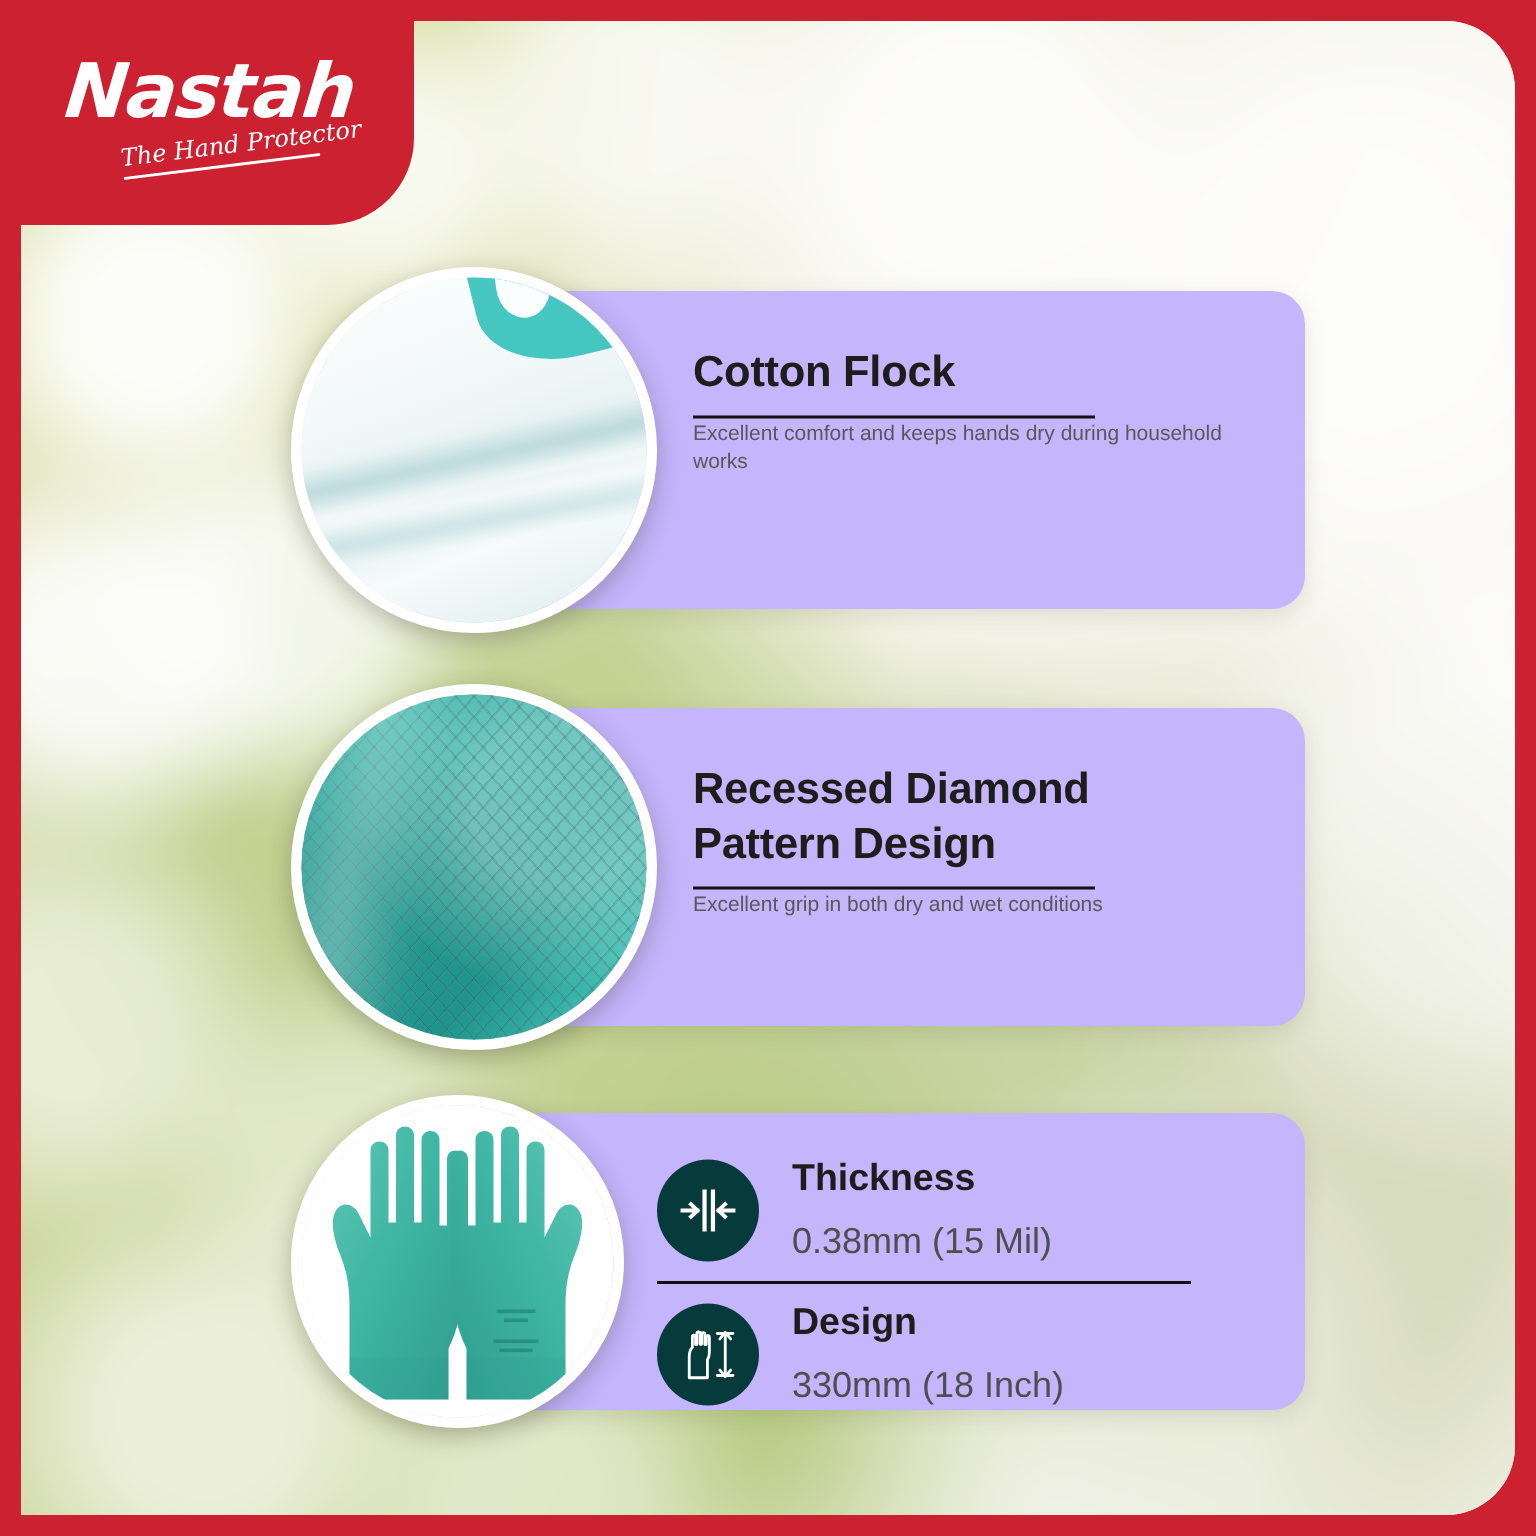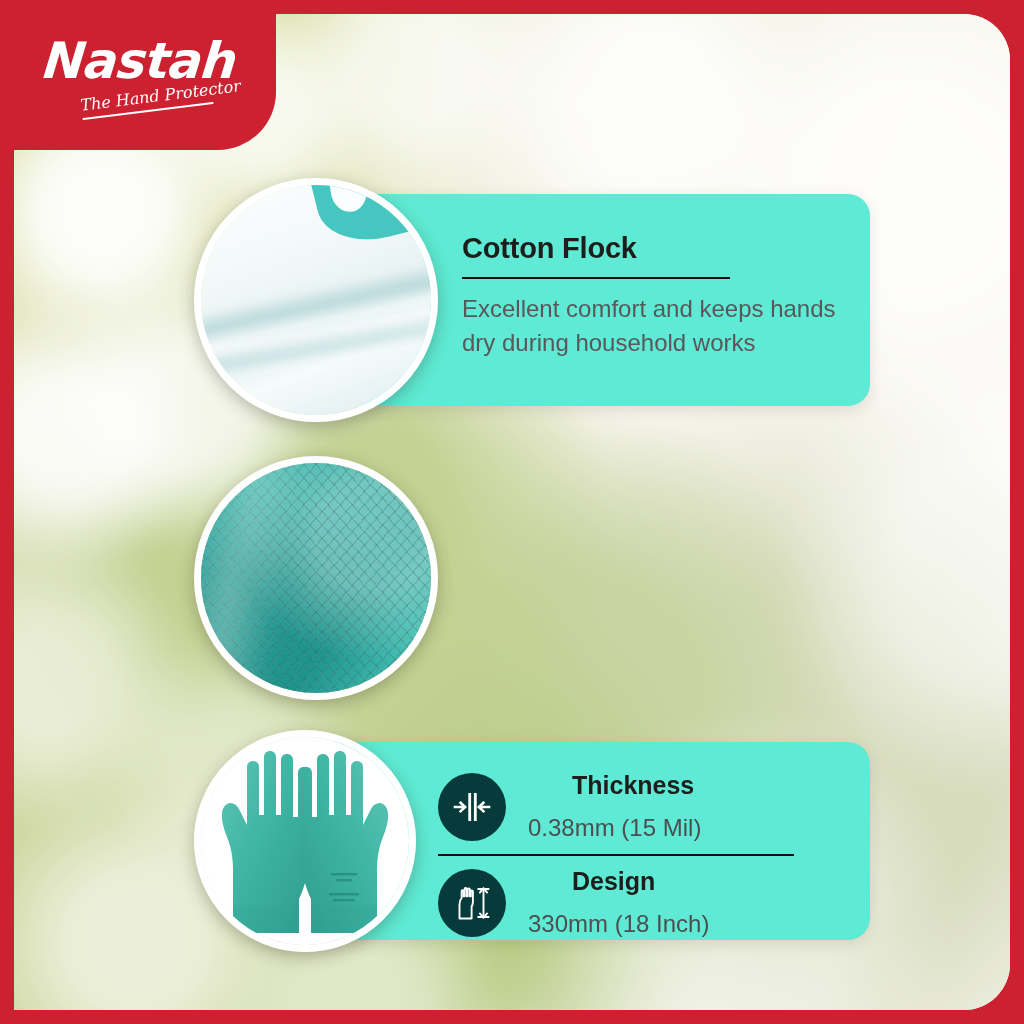--- a/index.html
+++ b/index.html
@@ -125,21 +125,21 @@
   .feature-row.row-1 { top: 164px; height: 244px; }
   .feature-row.row-2 { top: 442px; height: 244px; }
   .feature-row.row-3 { top: 716px; height: 222px; }
 
   .feature-card {
     position: absolute;
     left: 68px;
     top: 16px;
     right: 0;
     bottom: 16px;
-    background: #5eead4;
+    background: #c4b5fd;
     border-radius: 22px;
     box-shadow: 0 4px 14px rgba(60,60,40,0.13);
   }
   .feature-row.row-3 .feature-card { top: 12px; bottom: 12px; }
 
   .feature-text {
     position: absolute;
     left: 200px;
     top: 36px;
     right: 34px;
@@ -151,22 +151,21 @@
     color: #1d1d1b;
     letter-spacing: -0.2px;
   }
   .feature-rule {
     margin-top: 10px;
     width: 268px;
     height: 2px;
     background: #111111;
   }
   .feature-desc {
-    margin-top: 13px;
-    font-size: 24px;
+    font-size: 14px;
     line-height: 1.42;
     color: #58585a;
   }
 
   
   .thumb {
     position: absolute;
     left: 0;
     top: 0;
     width: 244px;
@@ -268,21 +267,20 @@
     display: flex;
     align-items: center;
     justify-content: center;
   }
   .spec-body { flex: 1 1 auto; }
   .spec-label {
     font-size: 25px;
     font-weight: bold;
     color: #1d1d1b;
     line-height: 1.15;
-    margin-left: 44px;
   }
   .spec-value {
     font-size: 24px;
     color: #4e4e50;
     line-height: 1.25;
     margin-top: 14px;
   }
 </style>
 </head>
 <body>
@@ -309,20 +307,30 @@
           <div class="thumb-inner">
             <div class="flock-bg"></div>
             <div class="flock-fold-a"></div>
             <div class="flock-fold-b"></div>
             <div class="flock-teal"></div>
           </div>
         </div>
       </div>
 
       <div class="feature-row row-2">
+        <div class="feature-card">
+          <div class="feature-text">
+            <div class="feature-title">
+              <span>Recessed Diamond</span><br>
+              <span>Pattern Design</span>
+            </div>
+            <div class="feature-rule"></div>
+            <div class="feature-desc">Excellent grip in both dry and wet conditions</div>
+          </div>
+        </div>
         <div class="thumb">
           <div class="thumb-inner">
             <div class="diamond-bg"></div>
             <div class="diamond-pat"></div>
             <div class="diamond-gloss"></div>
           </div>
         </div>
       </div>
 
       <div class="feature-row row-3">

